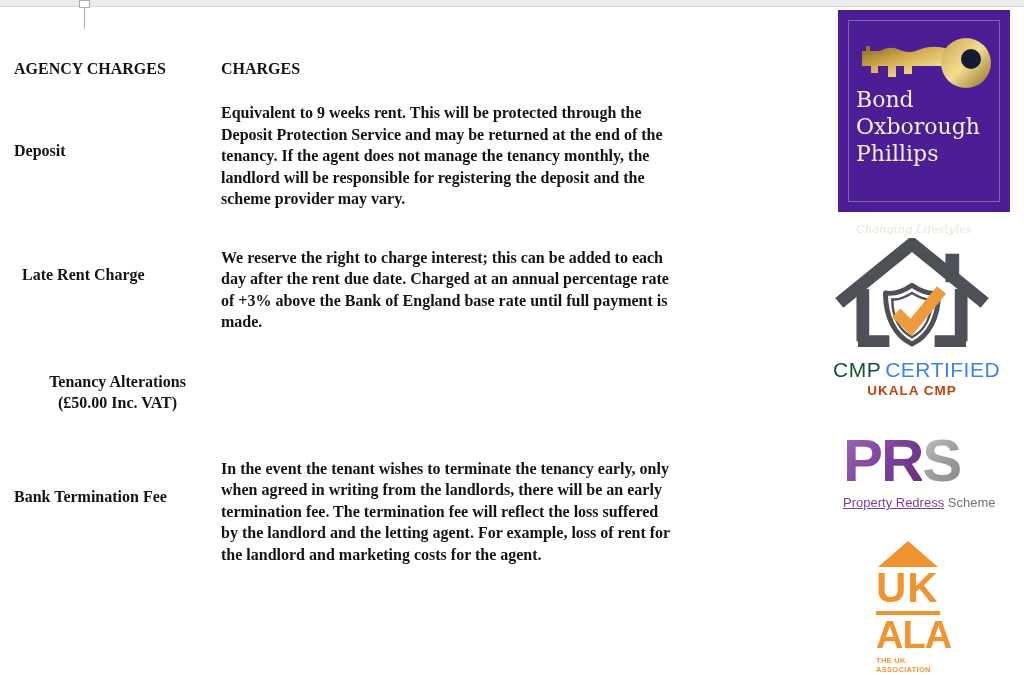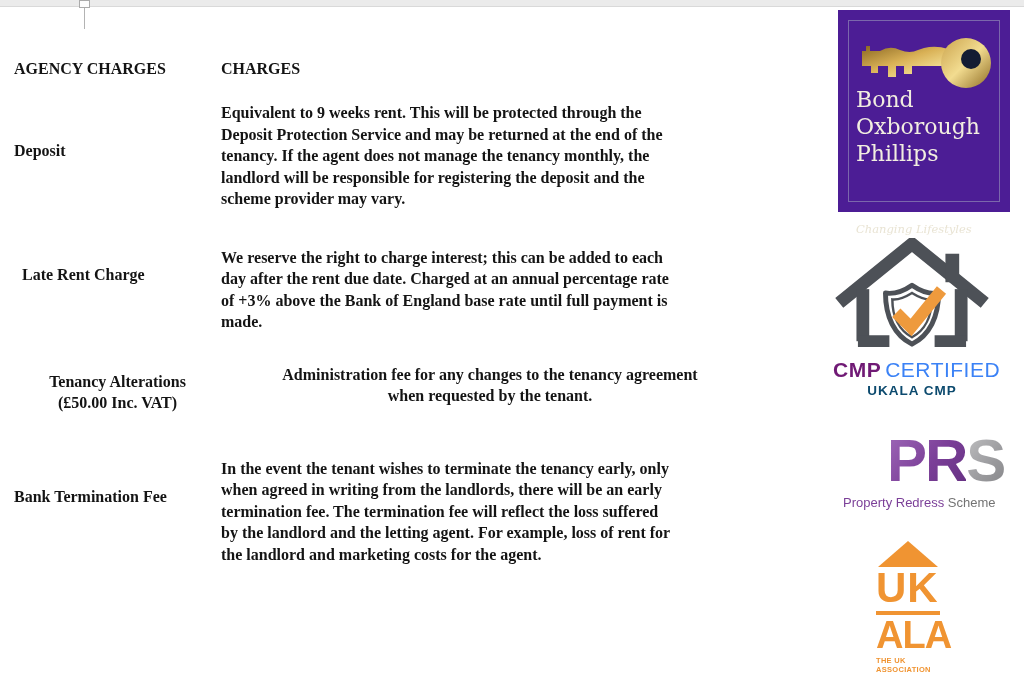--- a/index.html
+++ b/index.html
@@ -29,31 +29,31 @@
   
   .logo-bond{position:absolute;left:838px;top:10px;width:172px;height:202px;background:#4c1d95;}
   .bond-border{position:absolute;left:10px;top:10px;right:10px;bottom:10px;border:1px solid rgba(170,178,196,.5);}
   .bond-key{position:absolute;left:12px;top:24px;width:150px;height:64px;}
   .bond-name{position:absolute;left:18px;top:76px;font-family:"DejaVu Serif",serif;font-size:22px;line-height:27px;color:#f2eee0;font-weight:normal;white-space:pre-line;}
   .bond-tagline{position:absolute;left:18px;top:168px;font-family:"DejaVu Serif",serif;font-style:italic;font-size:11.5px;color:#e9e4d4;margin-top:44px;}
 
   
   .logo-cmp{position:absolute;left:833px;top:238px;width:158px;text-align:center;}
   .cmp-line1{margin-top:0px;font-family:"Liberation Sans",sans-serif;font-size:21px;letter-spacing:.5px;line-height:23px;white-space:nowrap;}
-  .cmp-line1 .cmp-strong{font-weight:bold;color:#701a75;}
+  .cmp-line1 .cmp-strong{font-weight:normal;color:#14532d;}
   .cmp-line1 .cmp-cert{font-weight:normal;color:#3b82f6;margin-left:4px;}
-  .cmp-line2{font-family:"Liberation Sans",sans-serif;font-size:13.5px;font-weight:bold;letter-spacing:1px;color:#0c4a6e;margin-top:2px;}
+  .cmp-line2{font-family:"Liberation Sans",sans-serif;font-size:13.5px;font-weight:bold;letter-spacing:1px;color:#c2410c;margin-top:2px;}
 
   
   .logo-prs{position:absolute;left:843px;top:430px;width:150px;}
   .prs-letters{font-family:"Liberation Sans",sans-serif;font-weight:bold;font-size:60px;line-height:62px;letter-spacing:-2px;}
-  .prs-pr{color:#7b3f98;background:linear-gradient(130deg,#9a63b4 10%,#7b3f98 55%,#632f80 100%);-webkit-background-clip:text;background-clip:text;margin-left:44px;-webkit-text-fill-color:transparent;}
+  .prs-pr{color:#7b3f98;background:linear-gradient(130deg,#9a63b4 10%,#7b3f98 55%,#632f80 100%);-webkit-background-clip:text;background-clip:text;-webkit-text-fill-color:transparent;}
   .prs-s{color:#a3a3a6;background:linear-gradient(130deg,#bdbdbf 10%,#9a9a9d 60%,#848487 100%);-webkit-background-clip:text;background-clip:text;-webkit-text-fill-color:transparent;}
   .prs-sub{font-family:"Liberation Sans",sans-serif;font-size:13px;margin-top:3px;white-space:nowrap;}
-  .prs-sub .sub-purple{color:#7b3f98;}
+  .prs-sub .sub-purple{color:#7b3f98;text-decoration:underline;}
   .prs-sub .sub-gray{color:#737373;}
 
   
   .logo-ukala{position:absolute;left:876px;top:541px;width:80px;color:#f09432;font-family:"Liberation Sans",sans-serif;}
   .ukala-roof{width:0;height:0;border-left:30px solid transparent;border-right:30px solid transparent;border-bottom:26px solid #f09432;margin:0 0 4px 2px;}
   .ukala-uk{font-weight:bold;font-size:42px;line-height:34px;letter-spacing:1px;}
   .ukala-rule{width:64px;height:4px;background:#f09432;margin:6px 0 5px 0;}
   .ukala-ala{font-weight:bold;font-size:38px;line-height:30px;letter-spacing:-1px;}
   .ukala-sub{font-weight:bold;font-size:7.5px;line-height:9px;letter-spacing:.3px;margin-top:6px;white-space:pre-line;}
 </style>
@@ -84,22 +84,20 @@
     <div class="lbl">Late Rent Charge</div>
     <div class="def">We reserve the right to charge interest; this can be added to each
 day after the rent due date. Charged at an annual percentage rate
 of +3% above the Bank of England base rate until full payment is
 made.</div>
   </div>
 
   <div class="grid-row row row-tenancy">
     <div class="lbl">Tenancy Alterations
 (£50.00 Inc. VAT)</div>
-    <div class="def">Administration fee for any changes to the tenancy agreement
-when requested by the tenant.</div>
   </div>
 
   <div class="grid-row row row-early">
     <div class="lbl">Bank Termination Fee</div>
     <div class="def">In the event the tenant wishes to terminate the tenancy early, only
 when agreed in writing from the landlords, there will be an early
 termination fee. The termination fee will reflect the loss suffered
 by the landlord and the letting agent. For example, loss of rent for
 the landlord and marketing costs for the agent.</div>
   </div>

